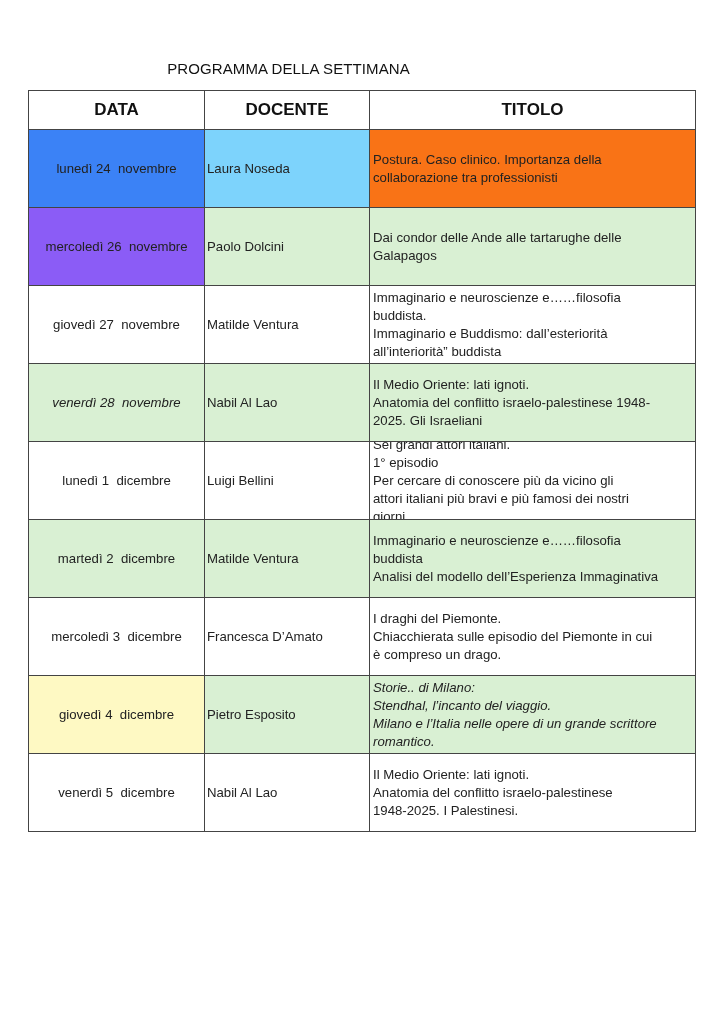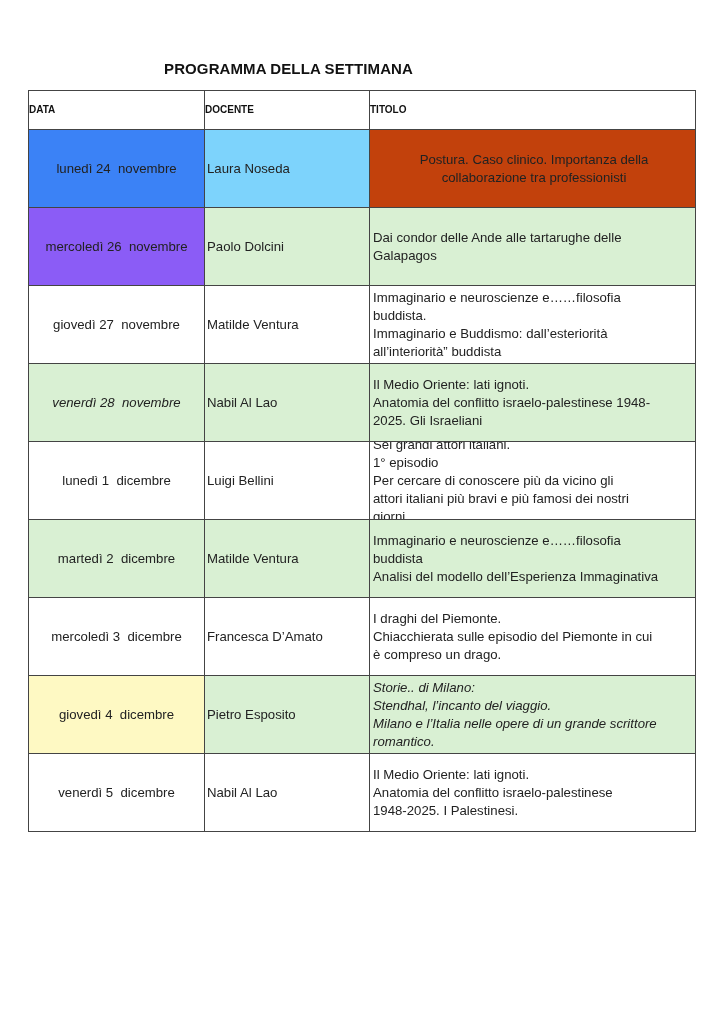--- a/index.html
+++ b/index.html
@@ -14,21 +14,21 @@
       font-family: "Liberation Sans", sans-serif;
       color: #1f1f1f;
       overflow: hidden;
     }
     .page-title {
       position: absolute;
       left: 0;
       top: 60px;
       width: 577px;
       text-align: center;
-      font-weight: bold;
+      font-weight: normal;
       font-size: 15px;
       letter-spacing: 0.1px;
       color: #111111;
     }
     .schedule {
       position: absolute;
       left: 28px;
       top: 90px;
       width: 667px;
       border-collapse: collapse;
@@ -41,22 +41,22 @@
     .schedule th, .schedule td {
       border: 1.2px solid #444444;
       padding: 0;
       font-size: 13.2px;
       line-height: 18px;
       vertical-align: middle;
     }
     .schedule th {
       height: 38px;
       font-weight: bold;
-      font-size: 10px;
-      text-align: left;
+      font-size: 17px;
+      text-align: center;
       color: #111111;
       background: #ffffff;
     }
     .schedule td {
       height: 77px;
     }
     .schedule tr.shaded td {
       background: #d9f0d3;
     }
     .schedule tr.plain td {
@@ -106,21 +106,21 @@
       <th>DATA</th>
       <th>DOCENTE</th>
       <th>TITOLO</th>
     </tr>
   </thead>
   <tbody id="schedule-body">
 
     <tr class="shaded">
       <td class="cell-date" style="background: #3b82f6;">lunedì 24  novembre</td>
       <td class="cell-teacher" style="background: #7dd3fc;">Laura Noseda</td>
-      <td class="cell-title" style="background: #c2410c; text-align: center;">
+      <td class="cell-title" style="background: #f97316;">
           <div class="title-wrap">
             <span class="title-line">Postura. Caso clinico. Importanza della</span>
             <span class="title-line">collaborazione tra professionisti</span>
           </div>
         </td>
     </tr>
     <tr class="shaded">
       <td class="cell-date" style="background: #8b5cf6;">mercoledì 26  novembre</td>
       <td class="cell-teacher" style="background: rgb(217, 240, 211);">Paolo Dolcini</td>
       <td class="cell-title" style="background: rgb(217, 240, 211);">

